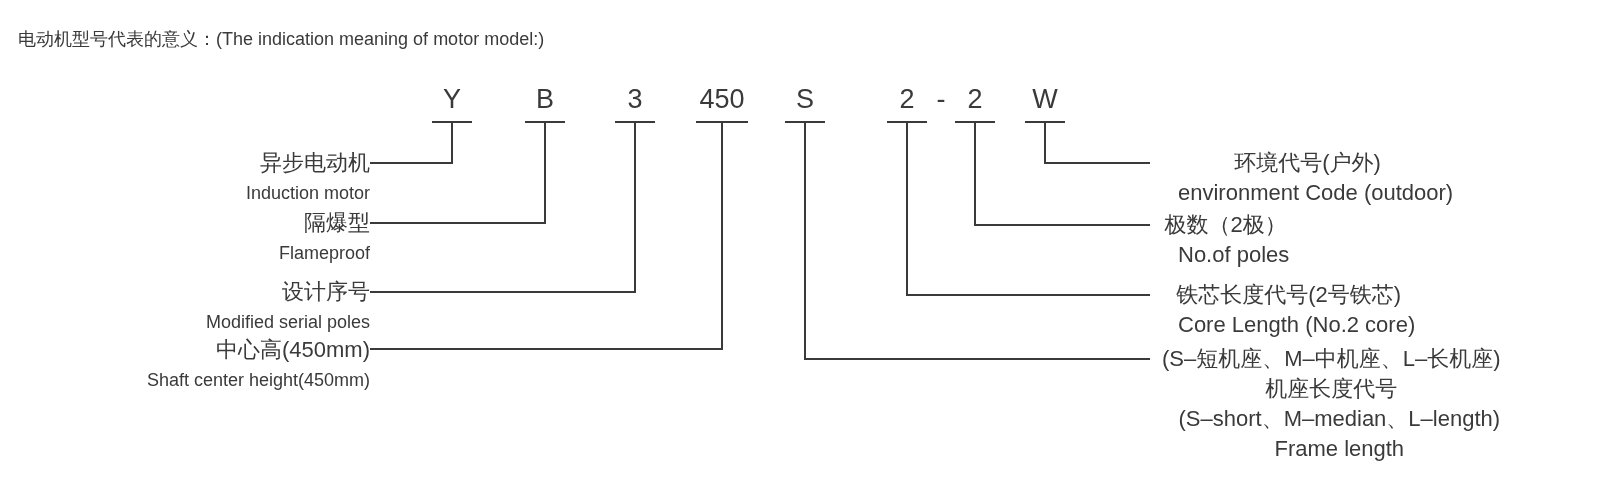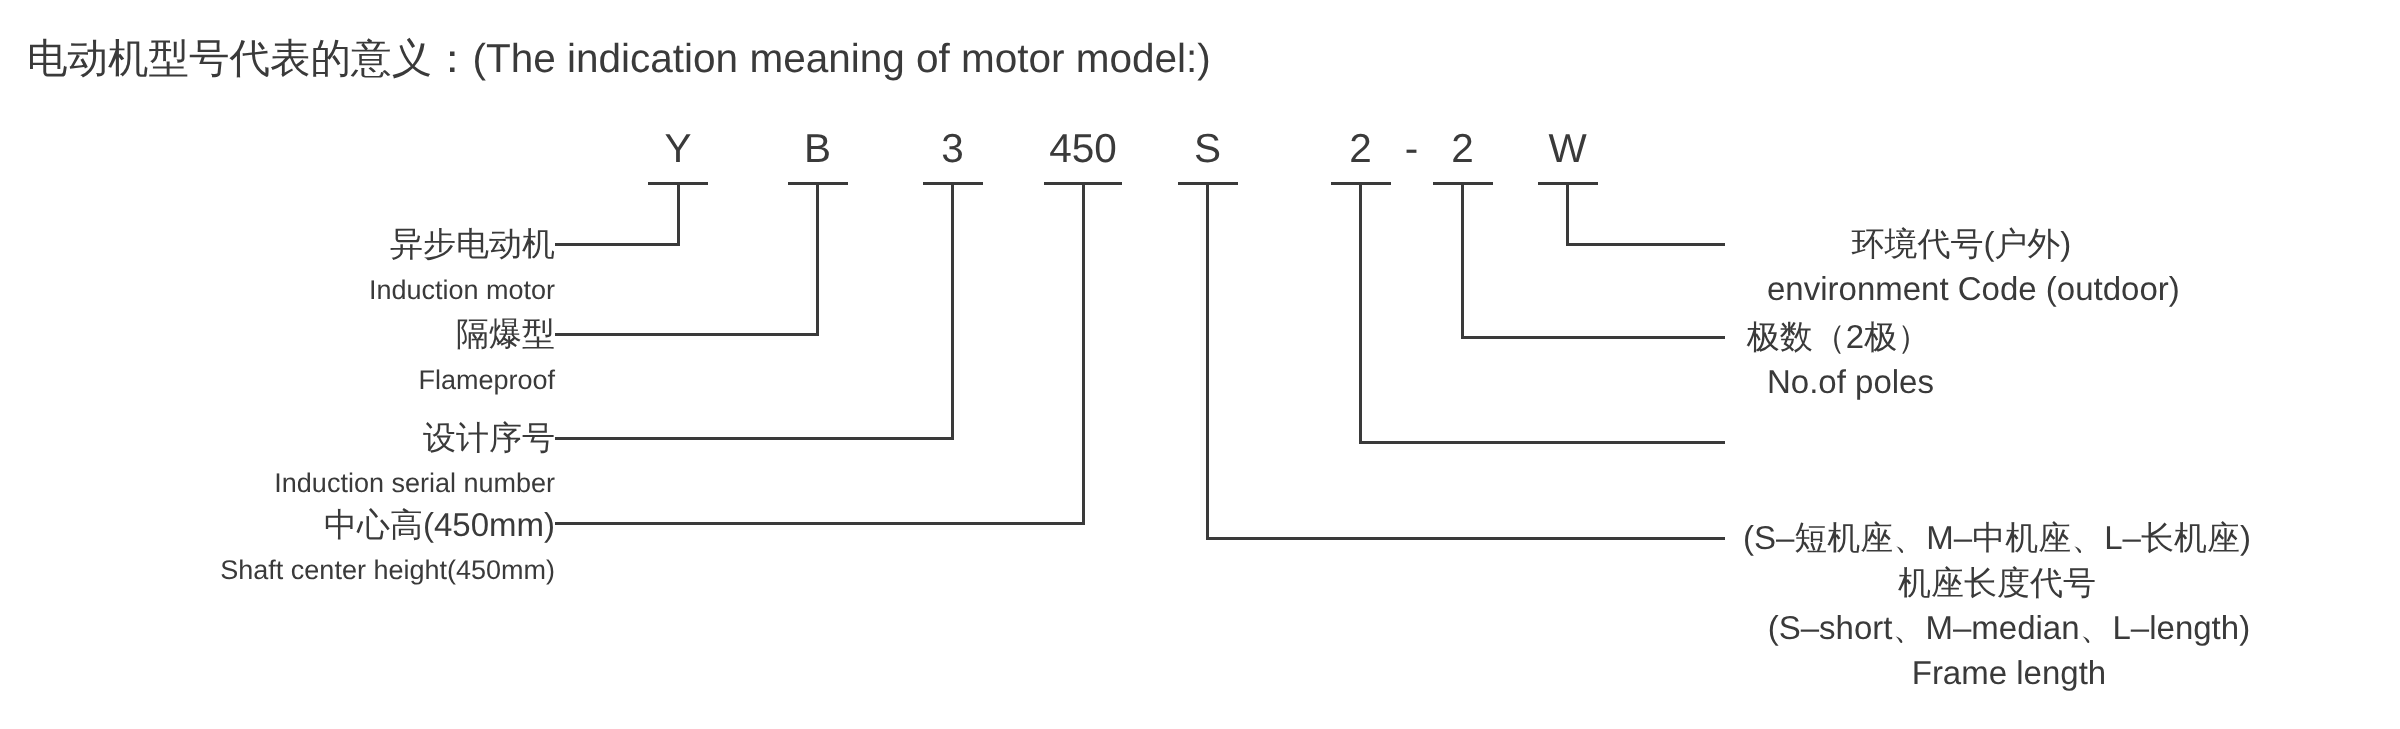--- a/index.html
+++ b/index.html
@@ -15,21 +15,21 @@
     font-family: "Liberation Sans", "DejaVu Sans", sans-serif;
     color: #3a3a3a;
     -webkit-font-smoothing: antialiased;
   }
 
   
   #title {
     position: absolute;
     left: 18px;
     top: 22px;
-    font-size: 27px;
+    font-size: 18px;
     line-height: 34px;
     letter-spacing: 0px;
     white-space: nowrap;
     color: #3a3a3a;
   }
 
   
   #code-row {
     position: absolute;
     left: 0;
@@ -172,21 +172,21 @@
     <div class="lbl-en">Induction motor</div>
   </div>
 
   <div class="lbl-group" style="top:208px">
     <div class="lbl-cn">隔爆型</div>
     <div class="lbl-en">Flameproof</div>
   </div>
 
   <div class="lbl-group" style="top:277px">
     <div class="lbl-cn">设计序号</div>
-    <div class="lbl-en">Induction serial number</div>
+    <div class="lbl-en">Modified serial poles</div>
   </div>
 
   <div class="lbl-group" style="top:335px">
     <div class="lbl-cn">中心高(450mm)</div>
     <div class="lbl-en">Shaft center height(450mm)</div>
   </div>
 
 </div>
 
 <div id="right-labels">
@@ -195,20 +195,22 @@
     <div class="rlbl-cn">环境代号(户外)</div>
     <div class="rlbl-en">environment Code (outdoor)</div>
   </div>
 
   <div class="rlbl-group" style="top:210px">
     <div class="rlbl-cn">极数（2极）</div>
     <div class="rlbl-en">No.of poles</div>
   </div>
 
   <div class="rlbl-group" style="top:280px">
+    <div class="rlbl-cn">铁芯长度代号(2号铁芯)</div>
+    <div class="rlbl-en">Core Length (No.2 core)</div>
   </div>
 
   <div class="rlbl-group" style="top:344px">
     <div class="rlbl-cn">(S–短机座、M–中机座、L–长机座)</div>
     <div class="rlbl-cn">机座长度代号</div>
     <div class="rlbl-en">(S–short、M–median、L–length)</div>
     <div class="rlbl-en">Frame length</div>
   </div>
 
 </div>

